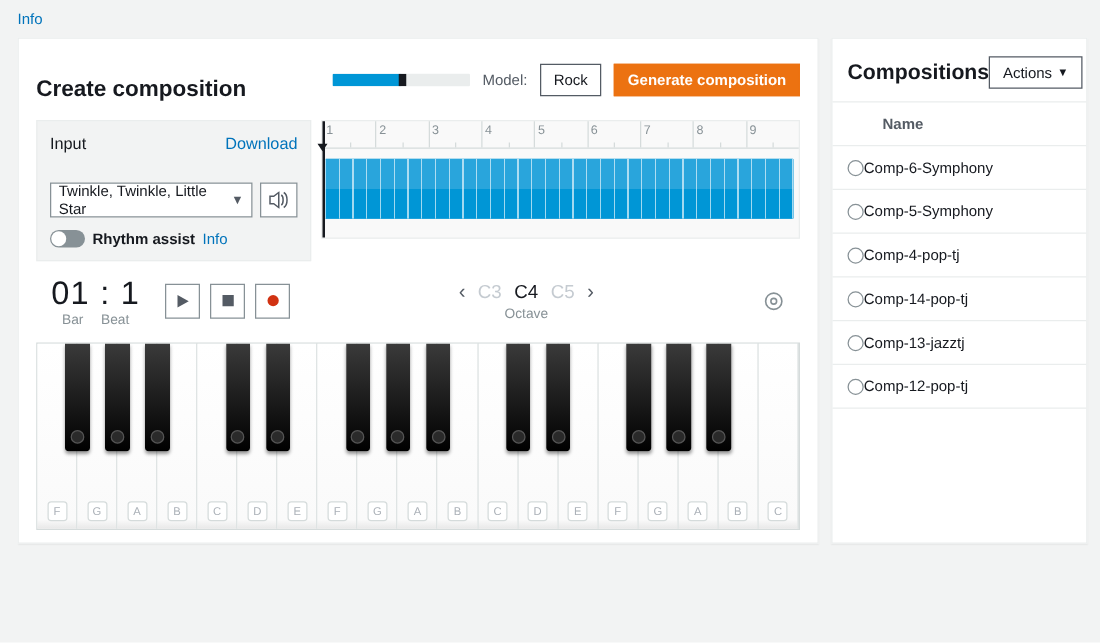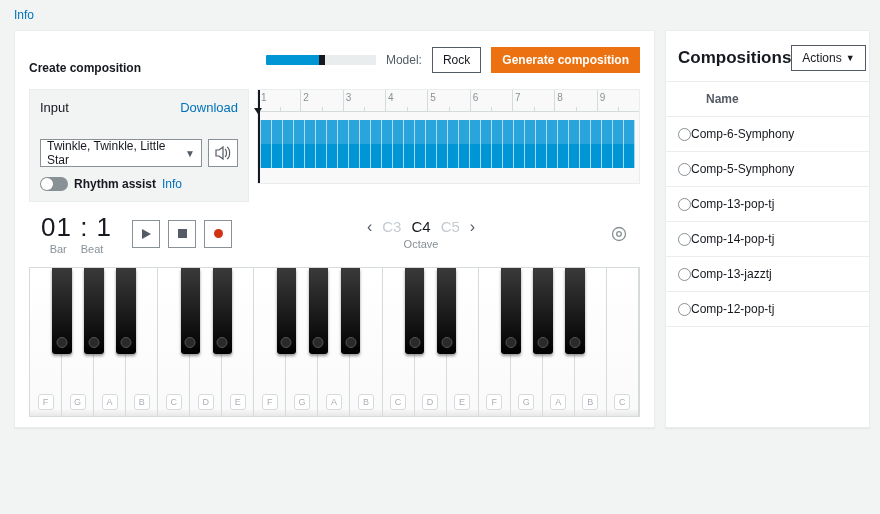--- a/index.html
+++ b/index.html
@@ -5,21 +5,21 @@
   * { box-sizing: border-box; margin: 0; padding: 0; font-family: "Amazon Ember", "Helvetica Neue", Arial, sans-serif; }
   body { background: #f2f3f3; width: 880px; height: 514px; overflow: hidden; color: #16191f; }
   .page { padding: 8px 10px 10px 14px; }
   .page-title { font-size: 20px; font-weight: 400; display: flex; align-items: baseline; gap: 8px; margin-bottom: 8px; }
   .info-link { color: #0073bb; font-size: 12px; font-weight: 400; cursor: pointer; }
   .cols { display: flex; gap: 10px; }
   .panel { background: #fff; border: 1px solid #eaeded; box-shadow: 0 1px 1px rgba(0,0,0,0.05); }
   .main { flex: 1; padding: 14px 14px 10px 14px; display: flex; flex-direction: column; }
   .side { width: 205px; padding: 14px 0 0 0; }
   .header-row { display: flex; align-items: center; gap: 10px; margin-bottom: 14px; }
-  .section-title { font-size: 12px; font-weight: 700; flex: 1; margin-top: 16px; }
+  .section-title { font-size: 18px; font-weight: 700; flex: 1; margin-top: 16px; }
   .progress { width: 110px; height: 10px; background: #eaeded; position: relative; border-radius: 1px; overflow: hidden; }
   .progress .bar1 { position: absolute; left:0; top:0; bottom:0; width:50%; background:#0096d6; }
   .progress .bar2 { position: absolute; left:48%; top:0; bottom:0; width:6%; background:#16191f; }
   .model-label { font-size: 12px; color: #545b64; }
   .btn { height: 30px; padding: 0 14px; font-size: 13px; border: 1px solid #545b64; background:#fff; color:#16191f; cursor:pointer; display:inline-flex; align-items:center; gap:4px; }
   .btn.primary { background:#ec7211; border-color:#ec7211; color:#fff; font-weight:700; }
   .btn.small { height:26px; padding:12px 10px; font-size:12px; }
   .input-area { display:flex; gap:8px; }
   .input-left { width:220px; background:#f2f3f3; border:1px solid #eaeded; padding:10px; }
   .input-left .row1 { display:flex; justify-content:space-between; font-size:13px; margin-bottom:24px; }
@@ -294,21 +294,21 @@
           <div class="trow">
             <div class="radio"></div>
             <span>Comp-6-Symphony</span>
           </div>
           <div class="trow">
             <div class="radio"></div>
             <span>Comp-5-Symphony</span>
           </div>
           <div class="trow">
             <div class="radio"></div>
-            <span>Comp-13-pop-tj</span>
+            <span>Comp-4-pop-tj</span>
           </div>
           <div class="trow">
             <div class="radio"></div>
             <span>Comp-14-pop-tj</span>
           </div>
           <div class="trow">
             <div class="radio"></div>
             <span>Comp-13-jazztj</span>
           </div>
           <div class="trow">

